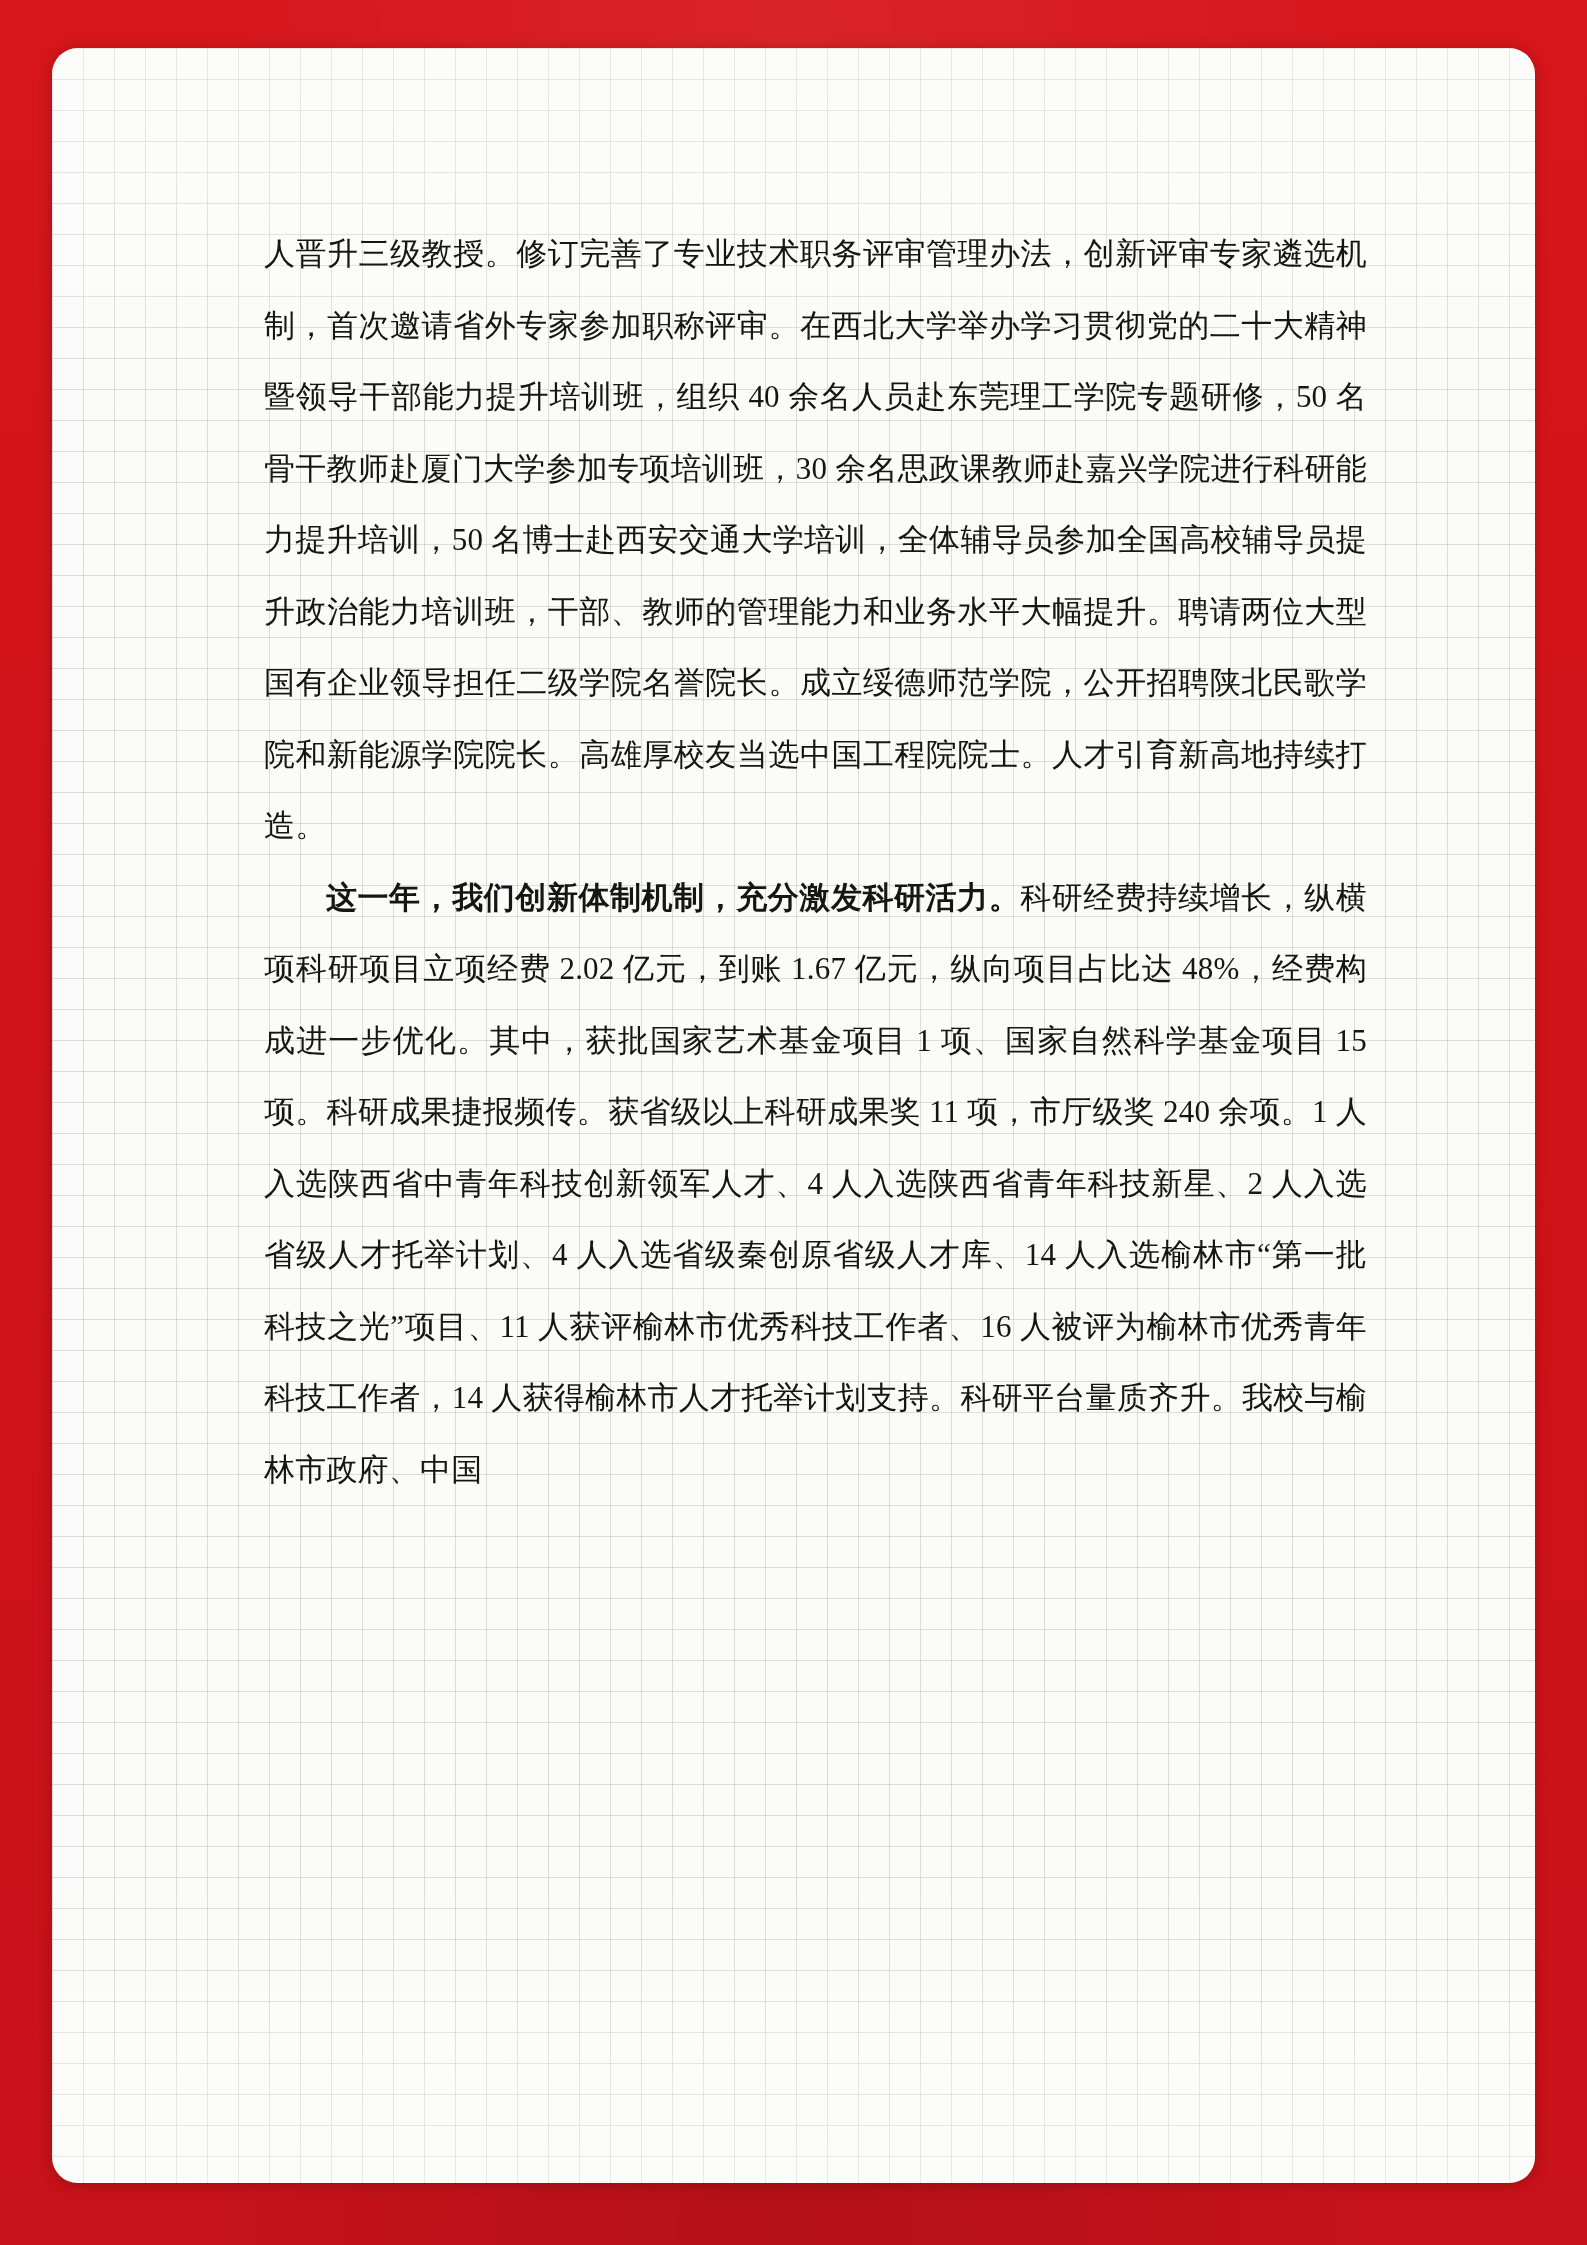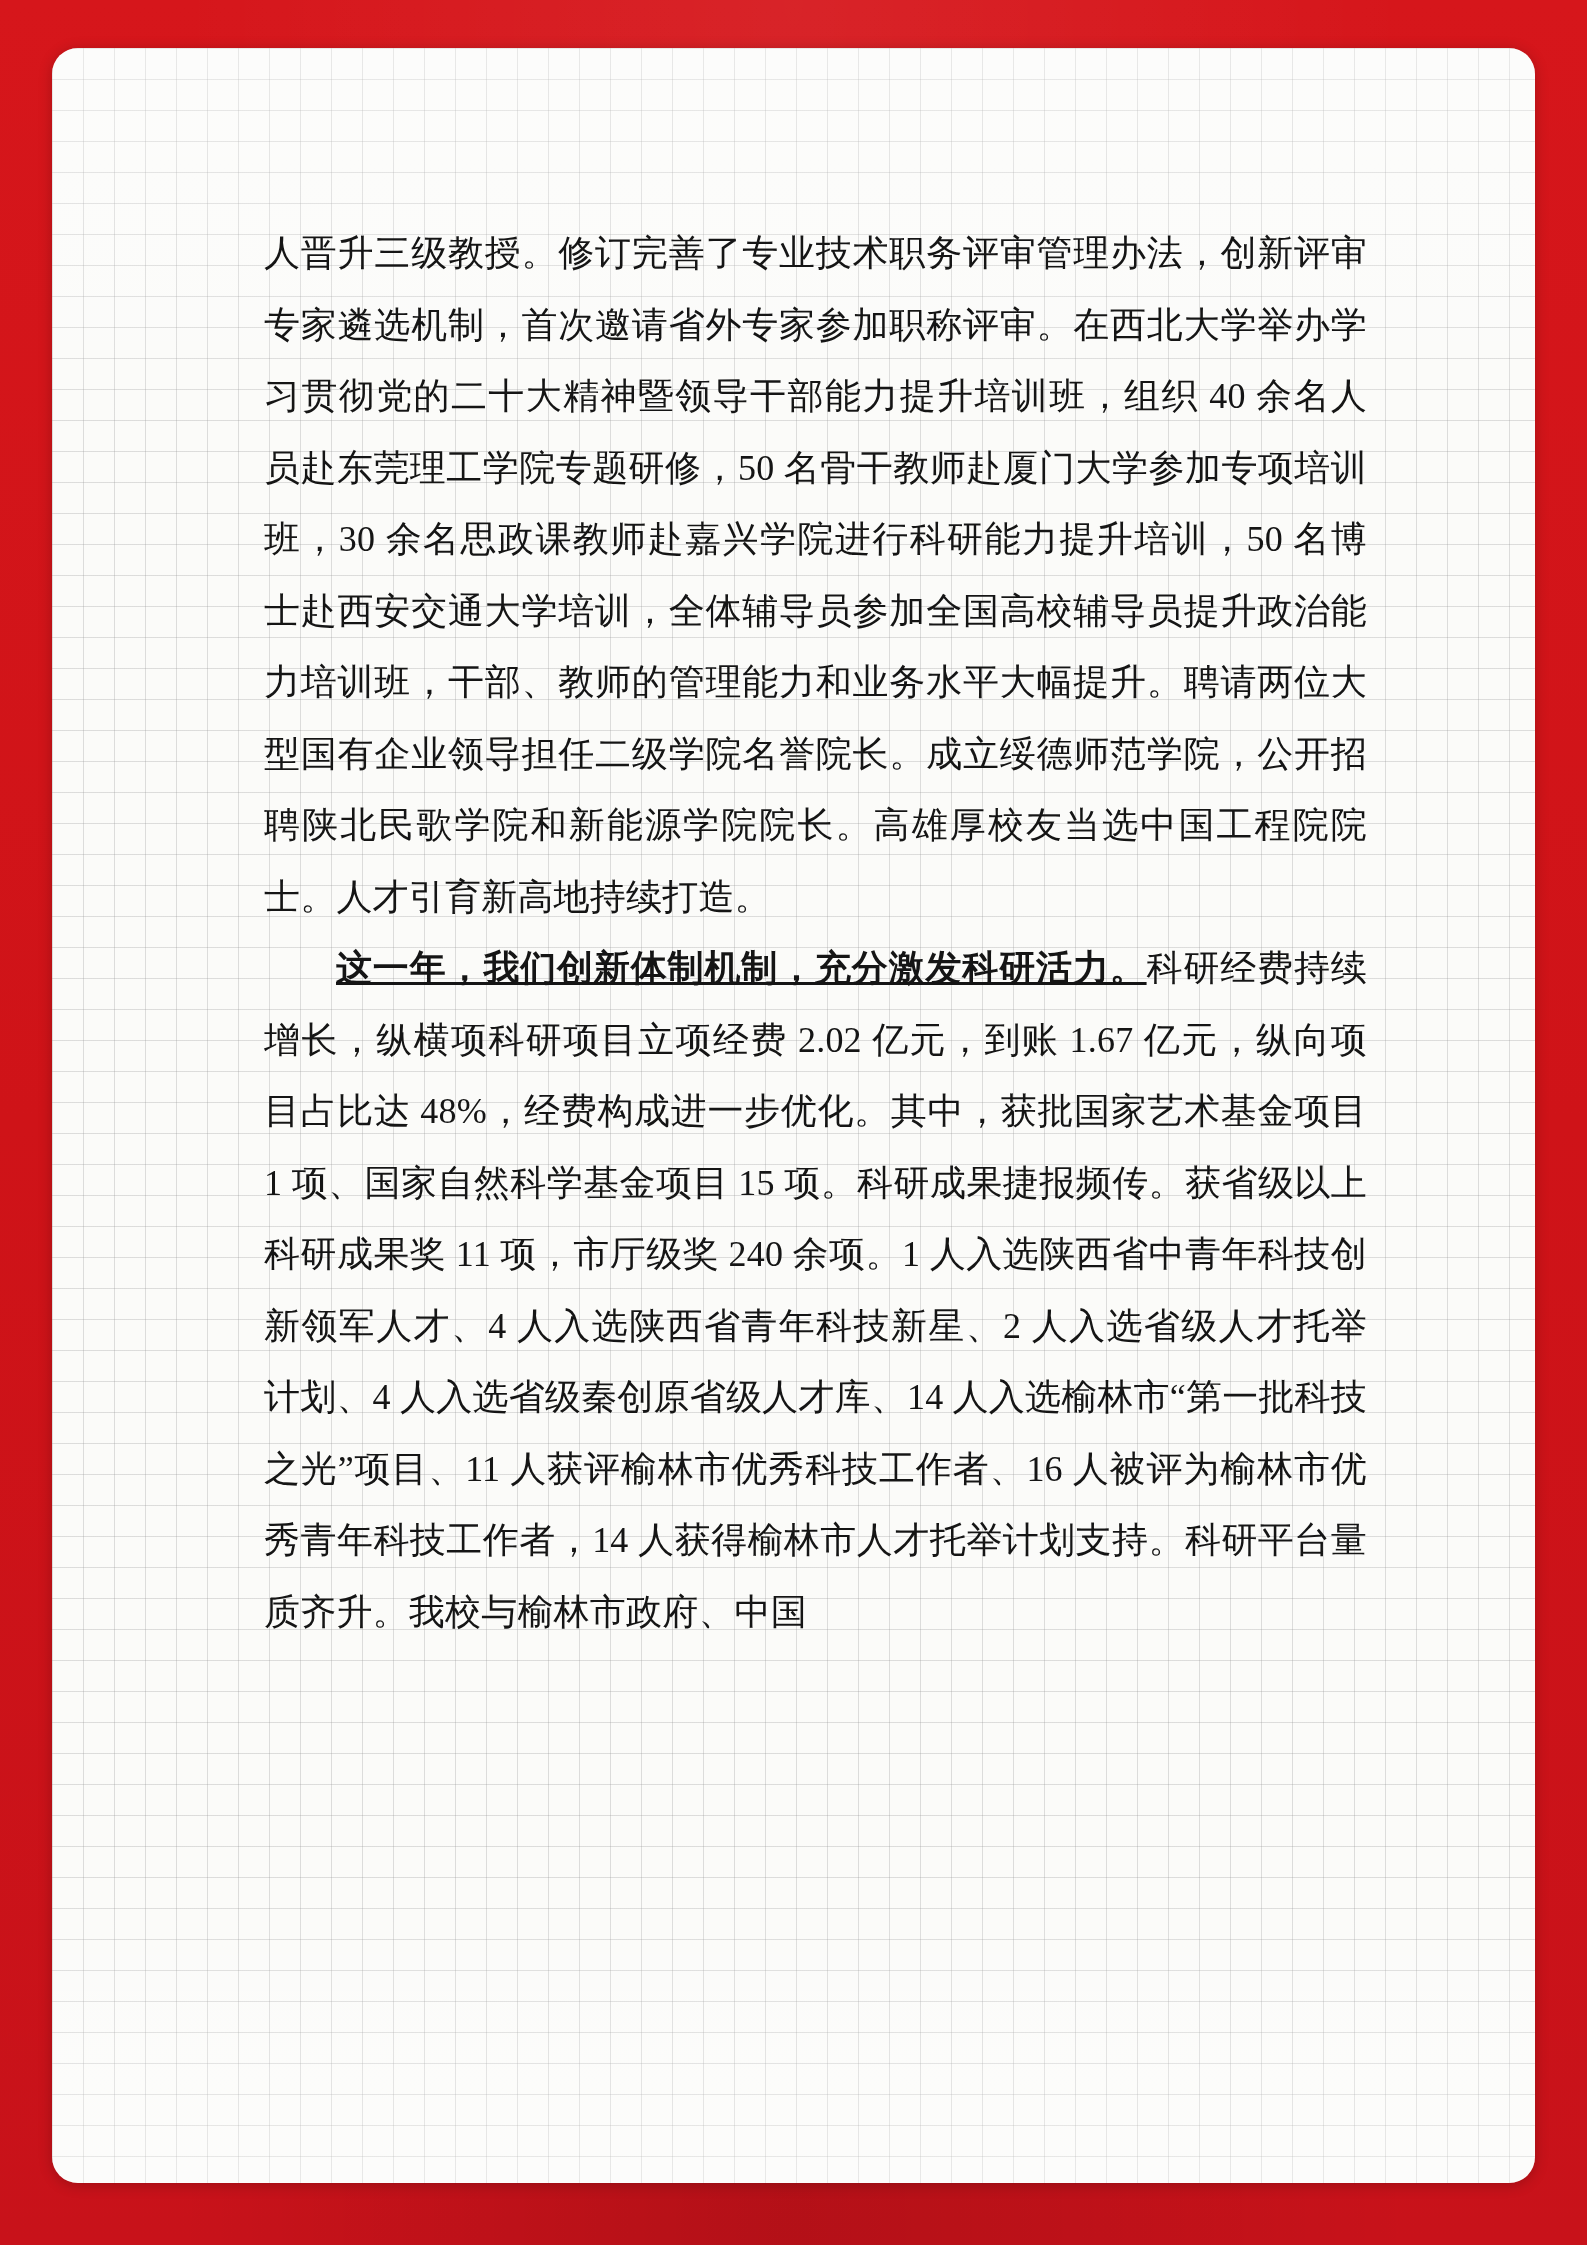--- a/index.html
+++ b/index.html
@@ -71,36 +71,35 @@
     position: absolute;
     left: 212px;
     right: 168px;
     top: 170px;
     bottom: 90px;
   }
 
   p.para {
     margin: 0;
     color: #151515;
-    font-size: 36px;
+    font-size: 31px;
     line-height: 71.5px;
     text-align: justify;
     text-justify: inter-ideograph;
     letter-spacing: 0.2px;
     font-family: "Liberation Serif", "DejaVu Serif", serif;
   }
   p.para + p.para {
     margin-top: 0px;
   }
   p.indent {
     text-indent: 2em;
   }
   .bold-lead {
     font-weight: bold;
-    text-decoration: underline;
   }
 </style>
 </head>
 <body>
 
 <div class="page">
   <div class="sheet">
     <div class="grid"></div>
     <div class="grid-soft"></div>
 

